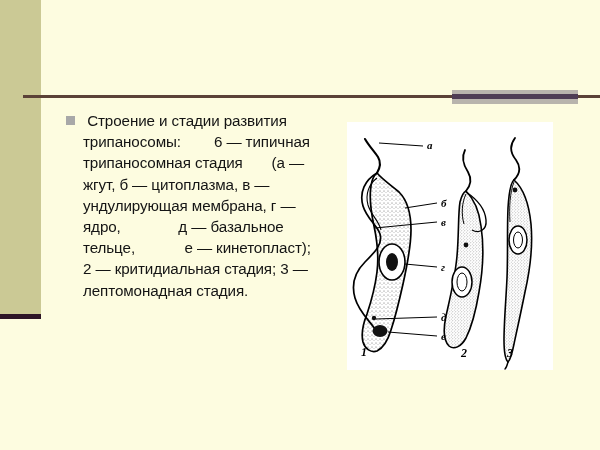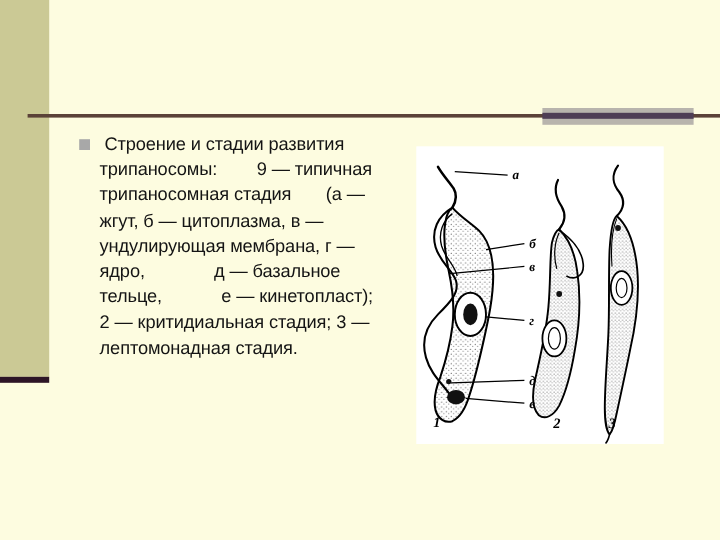--- a/index.html
+++ b/index.html
@@ -135,21 +135,21 @@
   <div class="left-band"></div>
   <div class="left-band-end"></div>
 
   <div class="top-accent"></div>
   <div class="top-rule"></div>
   <div class="top-accent-inner"></div>
 
   <div class="text-block">
     <div class="bullet-row">
       <div class="bullet-mark"></div>
-      <p class="body-text"> Строение и стадии развития трипаносомы:        9 — типичная трипаносомная стадия       (а — жгут, б — цитоплазма, в — ундулирующая мембрана, г — ядро,              д — базальное тельце,            е — кинетопласт);        2 — критидиальная стадия; 3 — лептомонадная стадия.</p>
+      <p class="body-text"> Строение и стадии развития трипаносомы:        6 — типичная трипаносомная стадия       (а — жгут, б — цитоплазма, в — ундулирующая мембрана, г — ядро,              д — базальное тельце,            е — кинетопласт);        2 — критидиальная стадия; 3 — лептомонадная стадия.</p>
     </div>
   </div>
 
   <div class="figure-panel">
     <svg class="figure-svg" viewBox="0 0 206 248" xmlns="http://www.w3.org/2000/svg">
       <defs>
         <pattern id="stipple" width="4" height="4" patternUnits="userSpaceOnUse">
           <rect width="4" height="4" fill="#ffffff"></rect>
           <circle cx="1" cy="1" r="0.5" fill="#4a4a4a"></circle>
           <circle cx="3" cy="2.6" r="0.45" fill="#5a5a5a"></circle>

